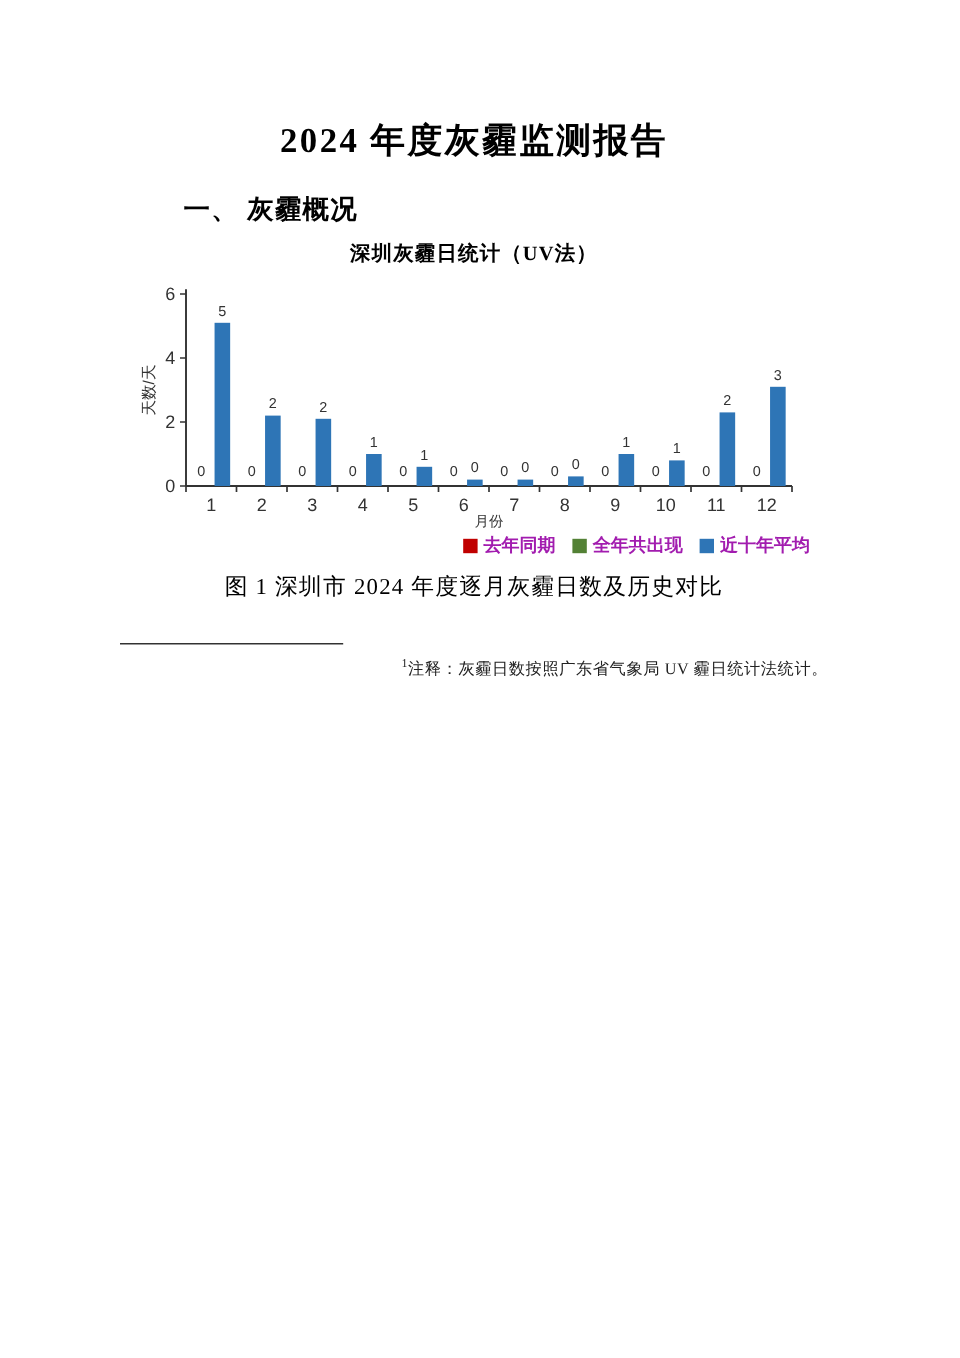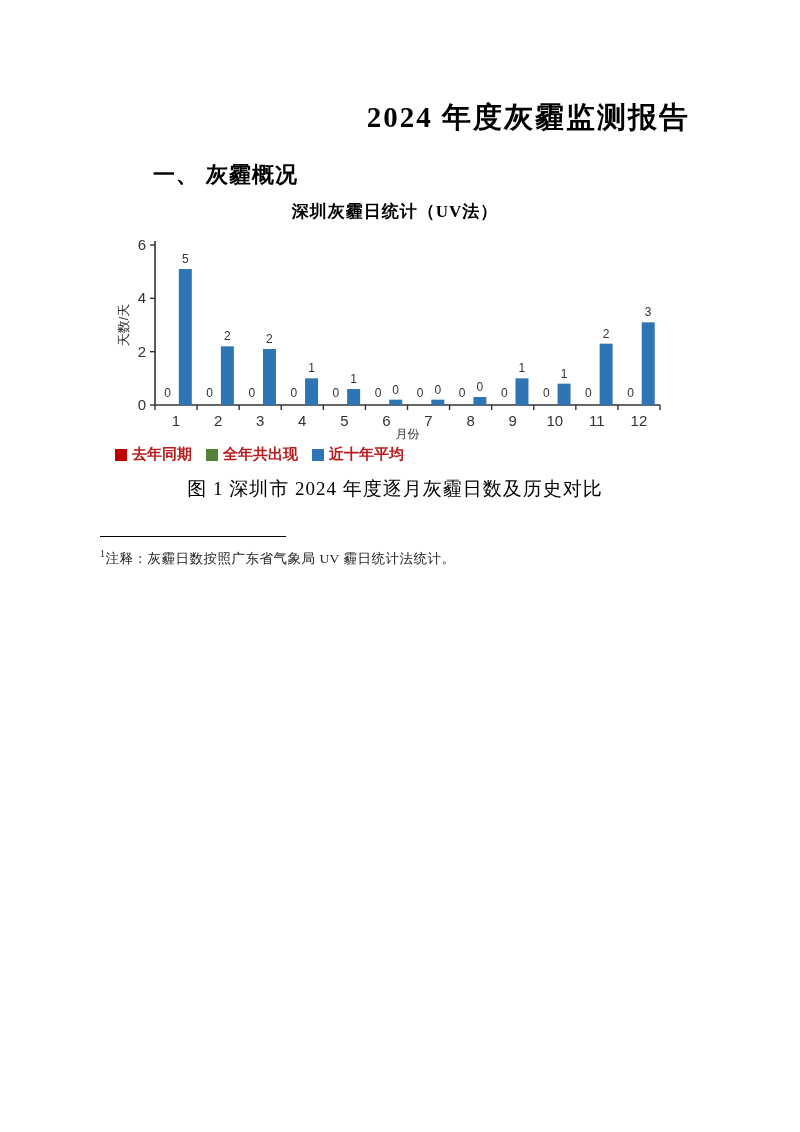--- a/index.html
+++ b/index.html
@@ -3,21 +3,21 @@
 <meta charset="utf-8">
 <style>
   html,body{margin:0;padding:0;background:#ffffff;}
   .page{
     width:800px;height:1132px;background:#ffffff;position:relative;
     font-family:"Liberation Serif","DejaVu Serif",serif;color:#000;
     overflow:hidden;margin:0 auto;
   }
   .content{padding:98px 110px 0 100px;}
   .doc-title{
-    font-size:29px;font-weight:bold;text-align:right;
+    font-size:29px;font-weight:bold;text-align:center;
     margin:0 0 22px 0;letter-spacing:2px;font-family:Liberation Serif, serif;
   }
   .abstract{
     font-size:21px;font-weight:bold;line-height:42px;
     text-align:justify;text-justify:inter-ideograph;
     text-indent:62px;letter-spacing:1.5px;margin:0;
   }
   .section-heading{
     font-family:"Liberation Sans","DejaVu Sans",sans-serif;
     font-size:22px;font-weight:bold;margin:16px 0 0 53px;letter-spacing:1px;
@@ -27,32 +27,32 @@
     text-align:justify;text-justify:inter-ideograph;
     text-indent:53px;letter-spacing:1.5px;margin:10px 0 0 0;
   }
   .chart-block{width:560px;margin:10px auto 0 auto;}
   .chart-title{
     text-align:center;font-weight:bold;font-size:17px;
     letter-spacing:1px;margin:0 0 2px 0;
   }
   .chart-svg{display:block;}
   .legend{
-    display:flex;justify-content:flex-start;align-items:center;gap:14px;
-    font-size:15px;font-weight:bold;margin-top:4px;color:#b91c1c;
+    display:flex;justify-content:flex-end;align-items:center;gap:14px;
+    font-size:15px;font-weight:bold;margin-top:4px;color:#a21caf;
   }
   .legend-item{display:flex;align-items:center;gap:5px;}
   .legend-swatch{width:12px;height:12px;display:inline-block;}
   .figure-caption{
     text-align:center;font-size:19px;margin-top:12px;letter-spacing:1px;
   }
   .footnote{margin-top:34px;}
   .footnote-rule{width:186px;border-top:1px solid #000;margin:0 0 7px 0;}
   .footnote-text{
-    font-size:13.5px;letter-spacing:0.5px;color:#222;line-height:20px;
+    font-size:13.5px;letter-spacing:0.5px;color:#222;line-height:20px;text-align:right;
   }
   .footnote-text sup{font-size:10px;}
   text{font-family:"Liberation Sans","DejaVu Sans",sans-serif;}
 </style>
 </head>
 <body>
 
 <div class="page">
   <div class="content">
 

